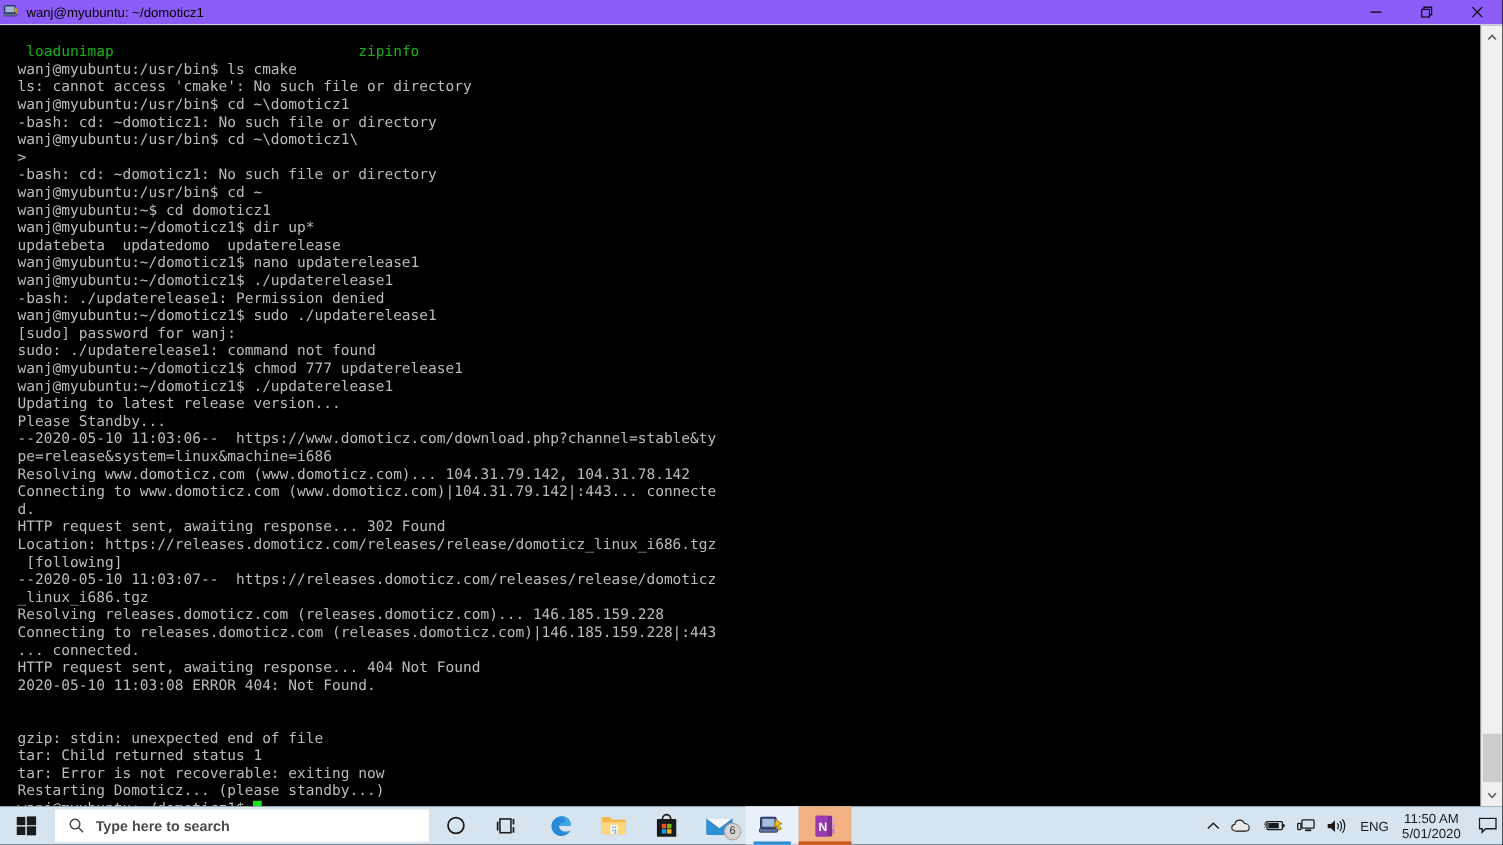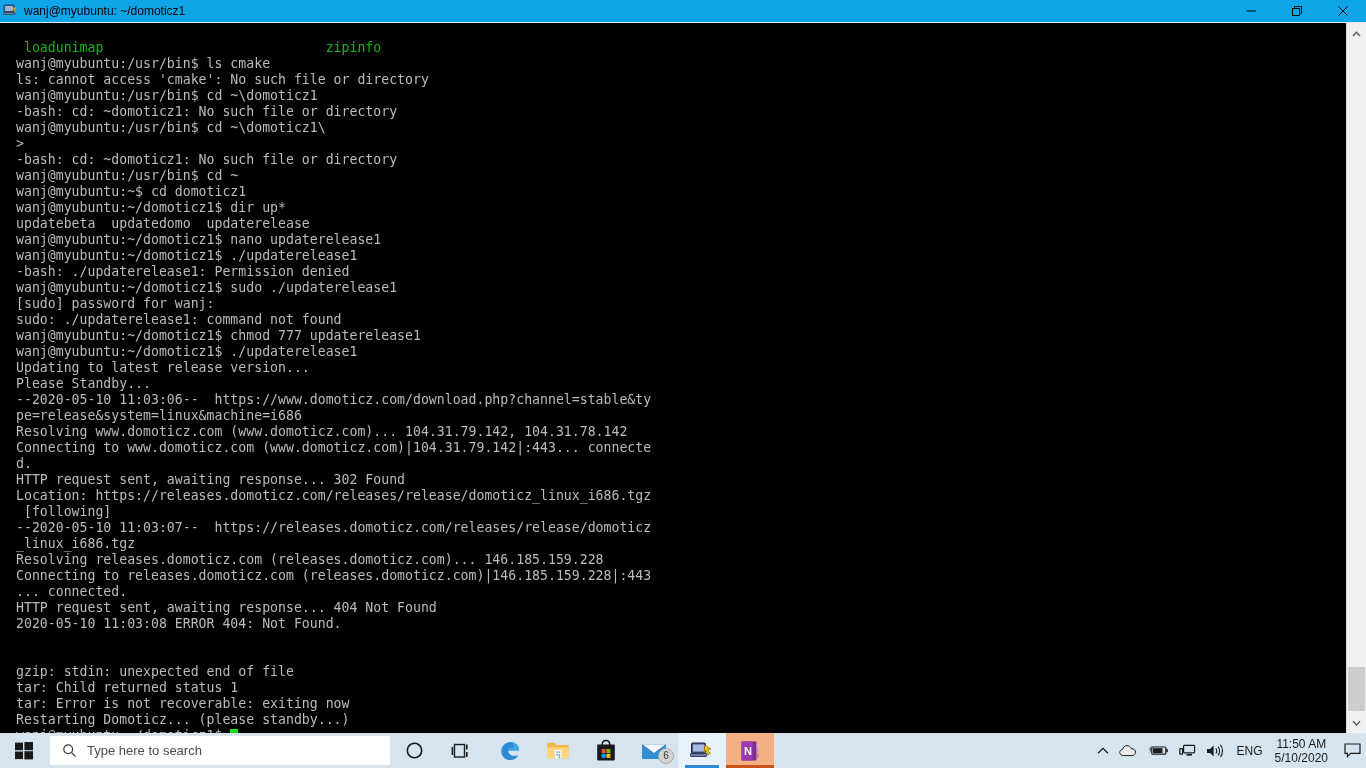--- a/index.html
+++ b/index.html
@@ -7,21 +7,21 @@
     width: 1366px; height: 768px;
     overflow: hidden;
     background: #000;
     font-family: "Liberation Sans", sans-serif;
   }
   #screen { position: relative; width: 1366px; height: 768px; }
 
   
   .titlebar {
     position: absolute; left: 0; top: 0; width: 1366px; height: 23px;
-    background: #0ea5e9;
+    background: #8b5cf6;
     display: flex; align-items: center;
     border-bottom: 1px solid #e8e8e8;
   }
   .tb-icon {
     width: 22px; height: 23px; position: relative; flex: 0 0 22px;
     display: flex; align-items: center; justify-content: center;
   }
   .tb-title {
     font-size: 12px; color: #000; font-family: "Liberation Sans", sans-serif;
     white-space: nowrap; line-height: 23px; margin-left: 2px;
@@ -80,20 +80,21 @@
     display: flex; align-items: center;
   }
   .start-btn {
     width: 48px; height: 35px; display: flex; align-items: center;
     justify-content: center;
   }
   .search-box {
     width: 340px; height: 29px; background: #ffffff;
     display: flex; align-items: center; margin-left: 2px;
     border: 1px solid #ffffff;
+    font-weight: bold;
   }
   .search-icon { width: 36px; display: flex; align-items: center; justify-content: center; }
   .search-text { font-size: 13px; color: #4a4a4a; }
   .tb-app {
     width: 48px; height: 35px; position: relative;
     display: flex; align-items: center; justify-content: center;
   }
   .tb-app.active { background: #e8f1f9; }
   .tb-app.active::after {
     content: ""; position: absolute; left: 7px; right: 7px; bottom: 0;
@@ -300,21 +301,21 @@
         <svg width="18" height="14" viewBox="0 0 18 14">
           <path d="M1 5 L4 5 L7.6 1.6 L7.6 12.4 L4 9 L1 9 Z" fill="#1a1a1a"></path>
           <path d="M9.8 4.4 C11 5.6 11 8.4 9.8 9.6" fill="none" stroke="#1a1a1a" stroke-width="1.1"></path>
           <path d="M12 2.6 C14.1 4.6 14.1 9.4 12 11.4" fill="none" stroke="#1a1a1a" stroke-width="1.1"></path>
           <path d="M14.3 0.9 C17.2 3.6 17.2 10.4 14.3 13.1" fill="none" stroke="#1a1a1a" stroke-width="1.1"></path>
         </svg>
       </div>
       <div class="tray-lang">ENG</div>
       <div class="tray-clock">
         <div>11:50 AM</div>
-        <div>5/10/2020</div>
+        <div>5/01/2020</div>
       </div>
       <div class="tray-action">
         <svg width="17" height="15" viewBox="0 0 17 15">
           <path d="M1 1 L16 1 L16 10.4 L6.5 10.4 L3.4 13.6 L3.4 10.4 L1 10.4 Z" fill="none" stroke="#1a1a1a" stroke-width="1.2"></path>
         </svg>
       </div>
     </div>
   </div>
 </div>
 

